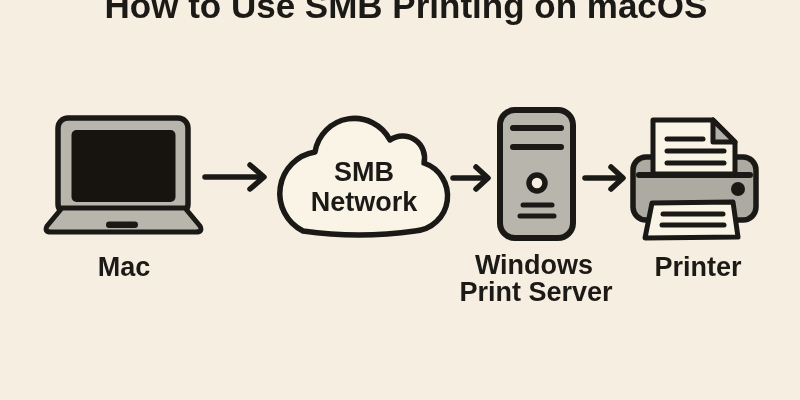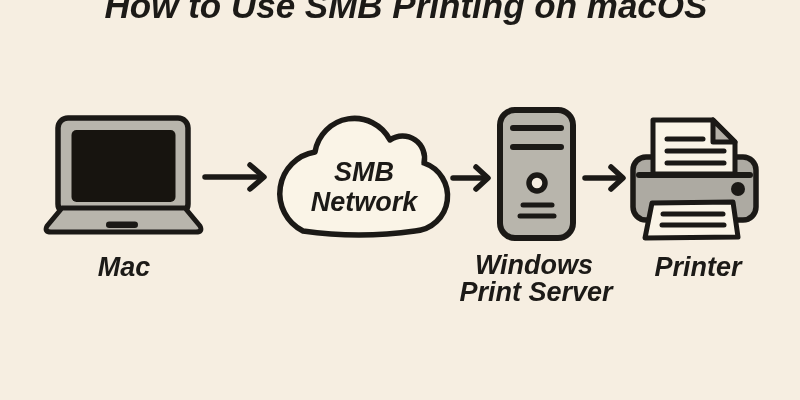--- a/index.html
+++ b/index.html
@@ -7,21 +7,20 @@
     padding: 0;
     width: 800px;
     height: 400px;
     overflow: hidden;
     background: #f6eee1;
   }
   .stage {
     position: relative;
     width: 740px;
     height: 400px;
-    font-style: italic;
   }
   svg {
     display: block;
   }
   .title-text {
     font-family: "Liberation Sans", sans-serif;
     font-weight: 700;
     font-size: 35px;
     fill: #1c1a17;
   }

